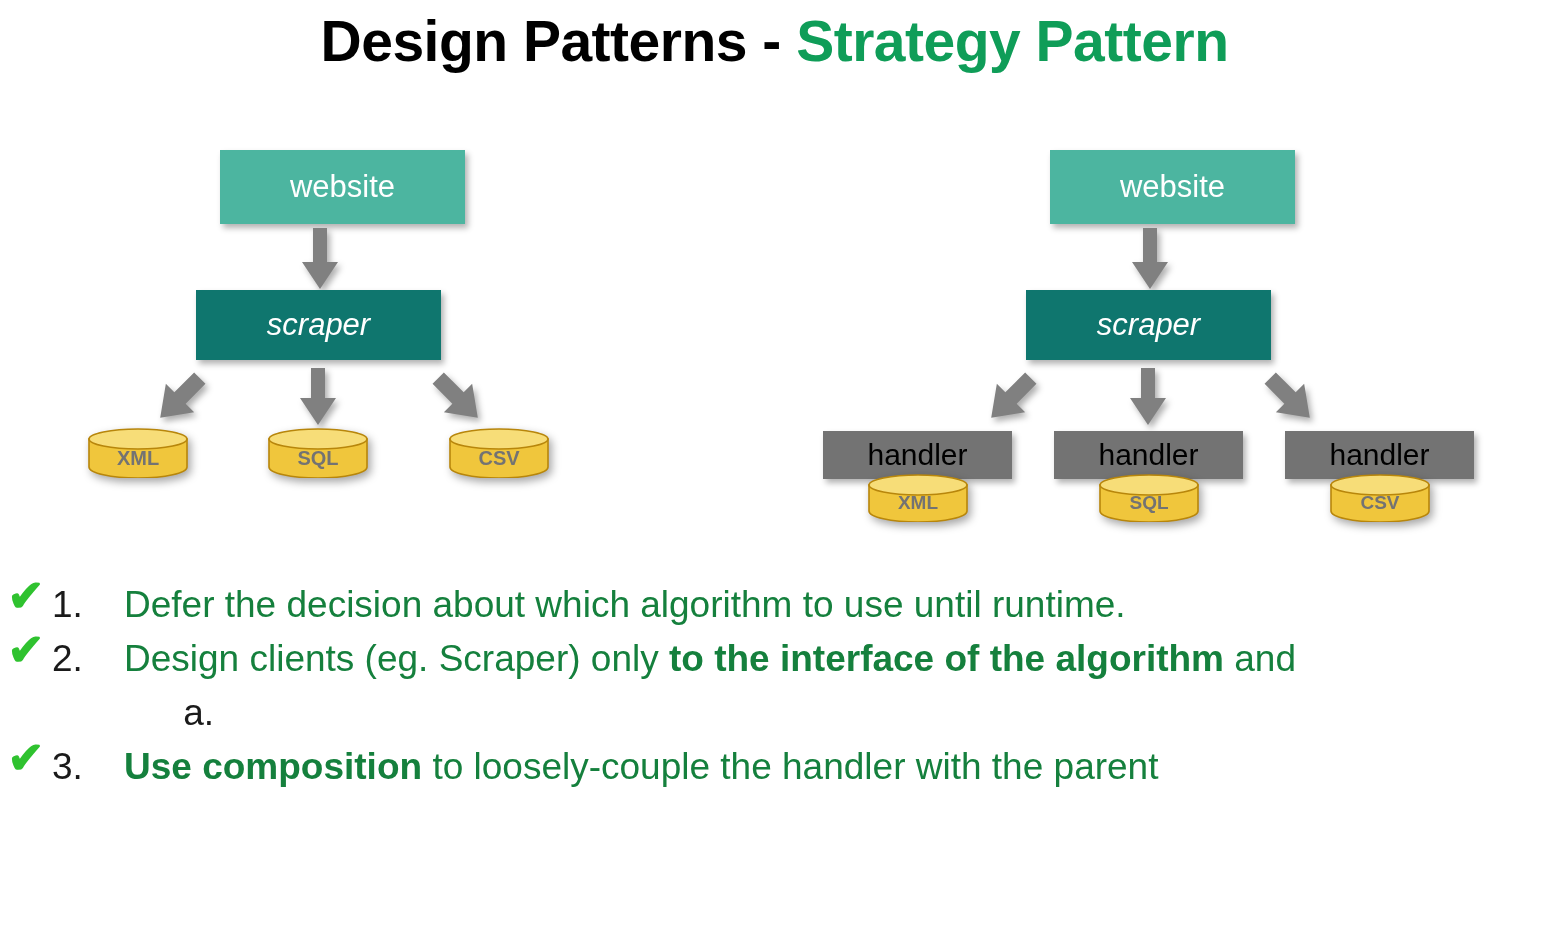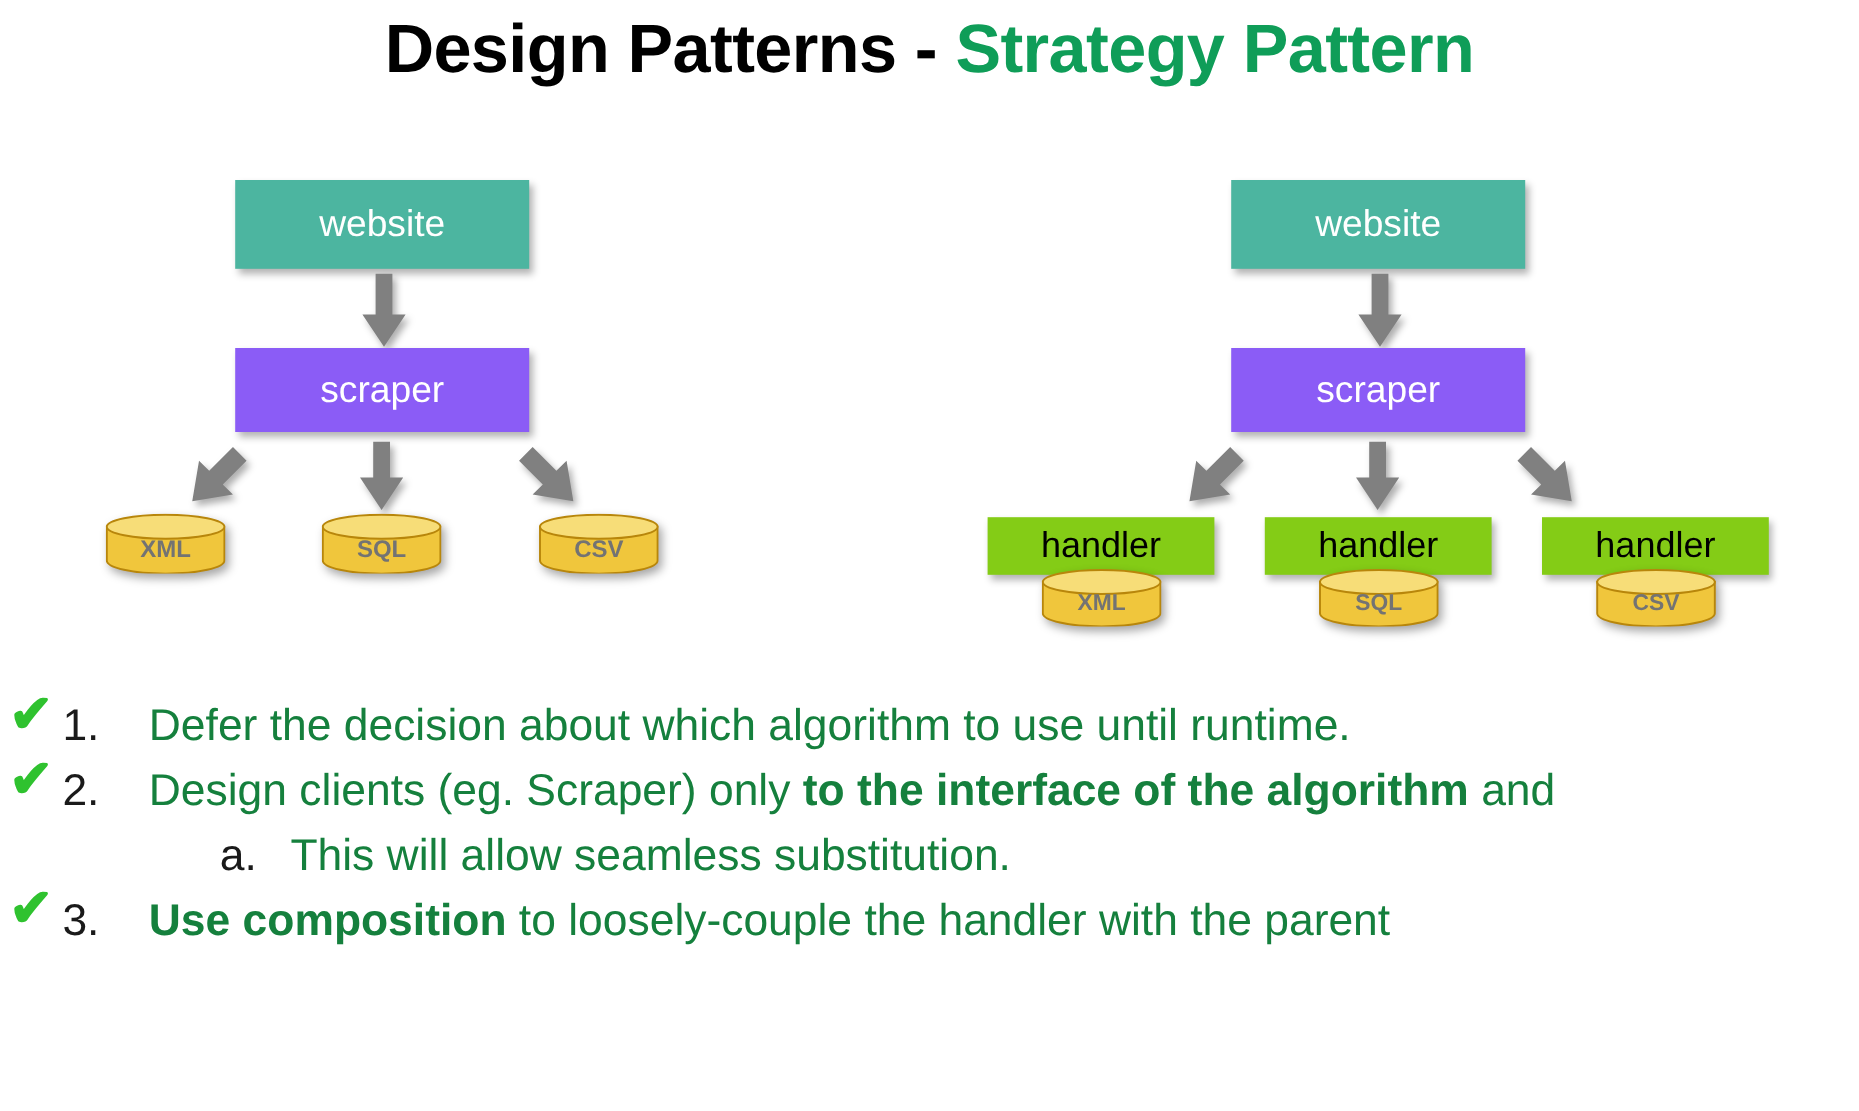--- a/index.html
+++ b/index.html
@@ -24,24 +24,24 @@
 
   
   .node {
     position: absolute;
     display: flex; align-items: center; justify-content: center;
     color: #ffffff;
     font-size: 31px;
     box-shadow: 3px 4px 6px rgba(0,0,0,0.30);
     letter-spacing: 0px;
   }
-  .node-website { background: #4cb5a0; }
-  .node-scraper { background: #8b5cf6; }
+  .node-website { background: #4cb5a0; margin-left: 24px; }
+  .node-scraper { background: #0f766e; font-style: italic; }
   .node-handler {
-    background: #84cc16;
+    background: #737373;
     color: #000000;
     font-size: 30px;
     text-align: center;
   }
 
   
   .arrow { position: absolute; }
   .arrow svg { display: block; filter: drop-shadow(3px 4px 3px rgba(0,0,0,0.32)); }
 
   
@@ -233,21 +233,20 @@
         <div class="body"><span>Defer the decision about which algorithm to use until runtime.</span></div>
       </div>
       <div class="li">
         <div class="check">✔</div>
         <div class="num">2.</div>
         <div class="body"><span>Design clients (eg. Scraper) only </span><span class="u">to the interface of the algorithm</span><span> and</span></div>
       </div>
       <div class="li">
         <div class="check empty">✔</div>
         <div class="num sub">a.</div>
-        <div class="body"><span>This will allow seamless substitution.</span></div>
       </div>
       <div class="li">
         <div class="check">✔</div>
         <div class="num">3.</div>
         <div class="body"><span class="u">Use composition</span><span> to loosely-couple the handler with the parent</span></div>
       </div>
     </div>
 
 </div>
 

